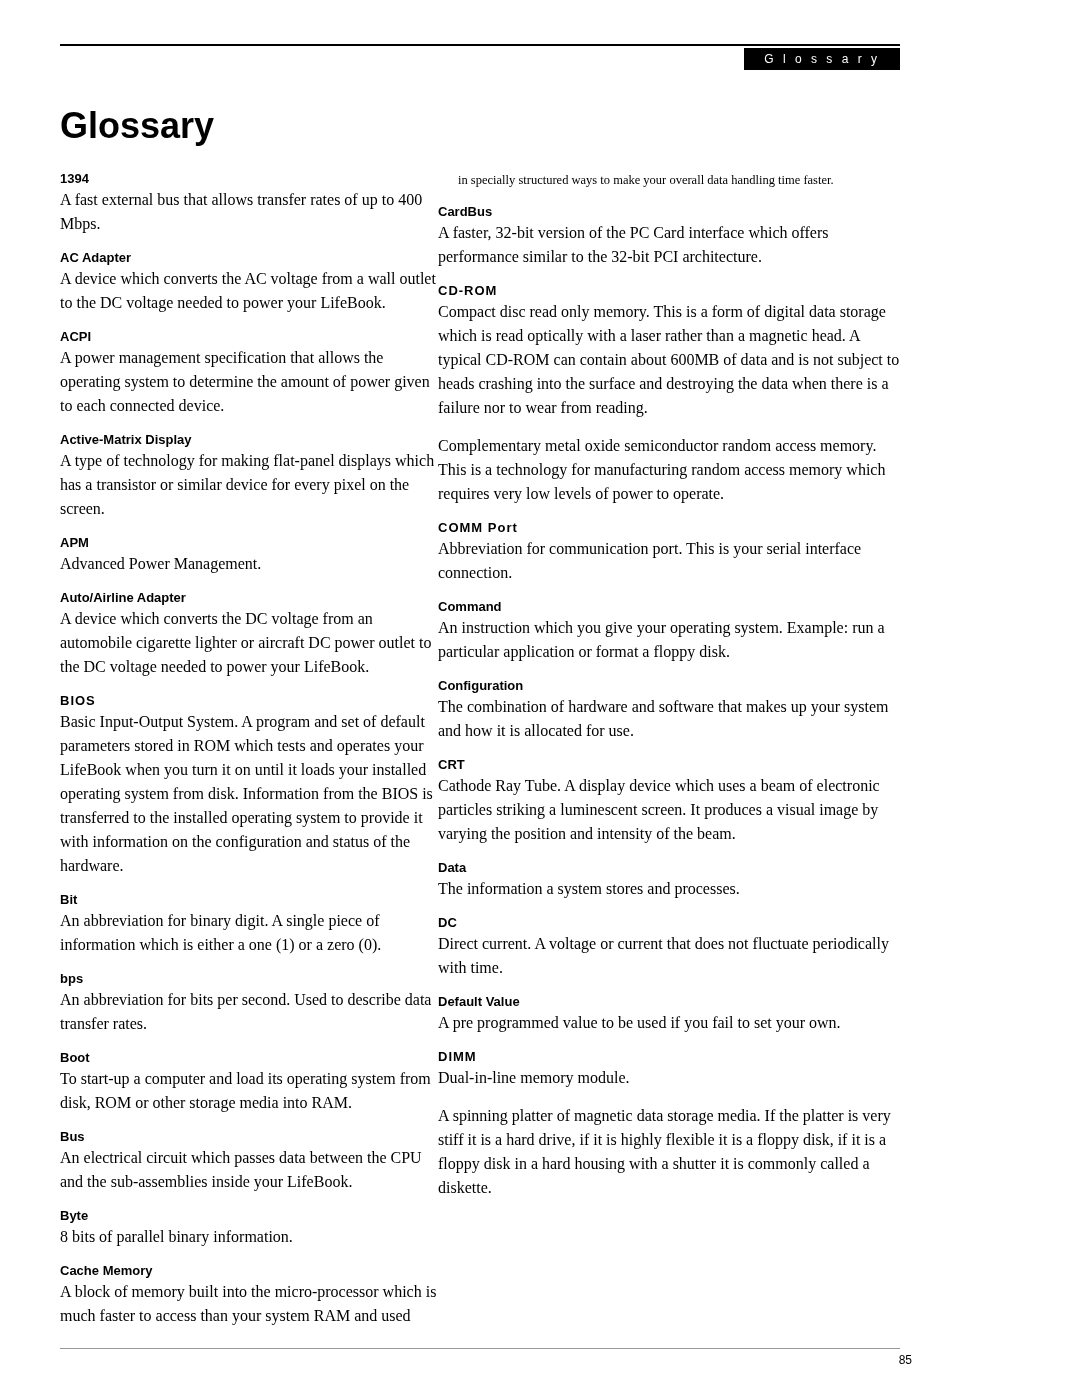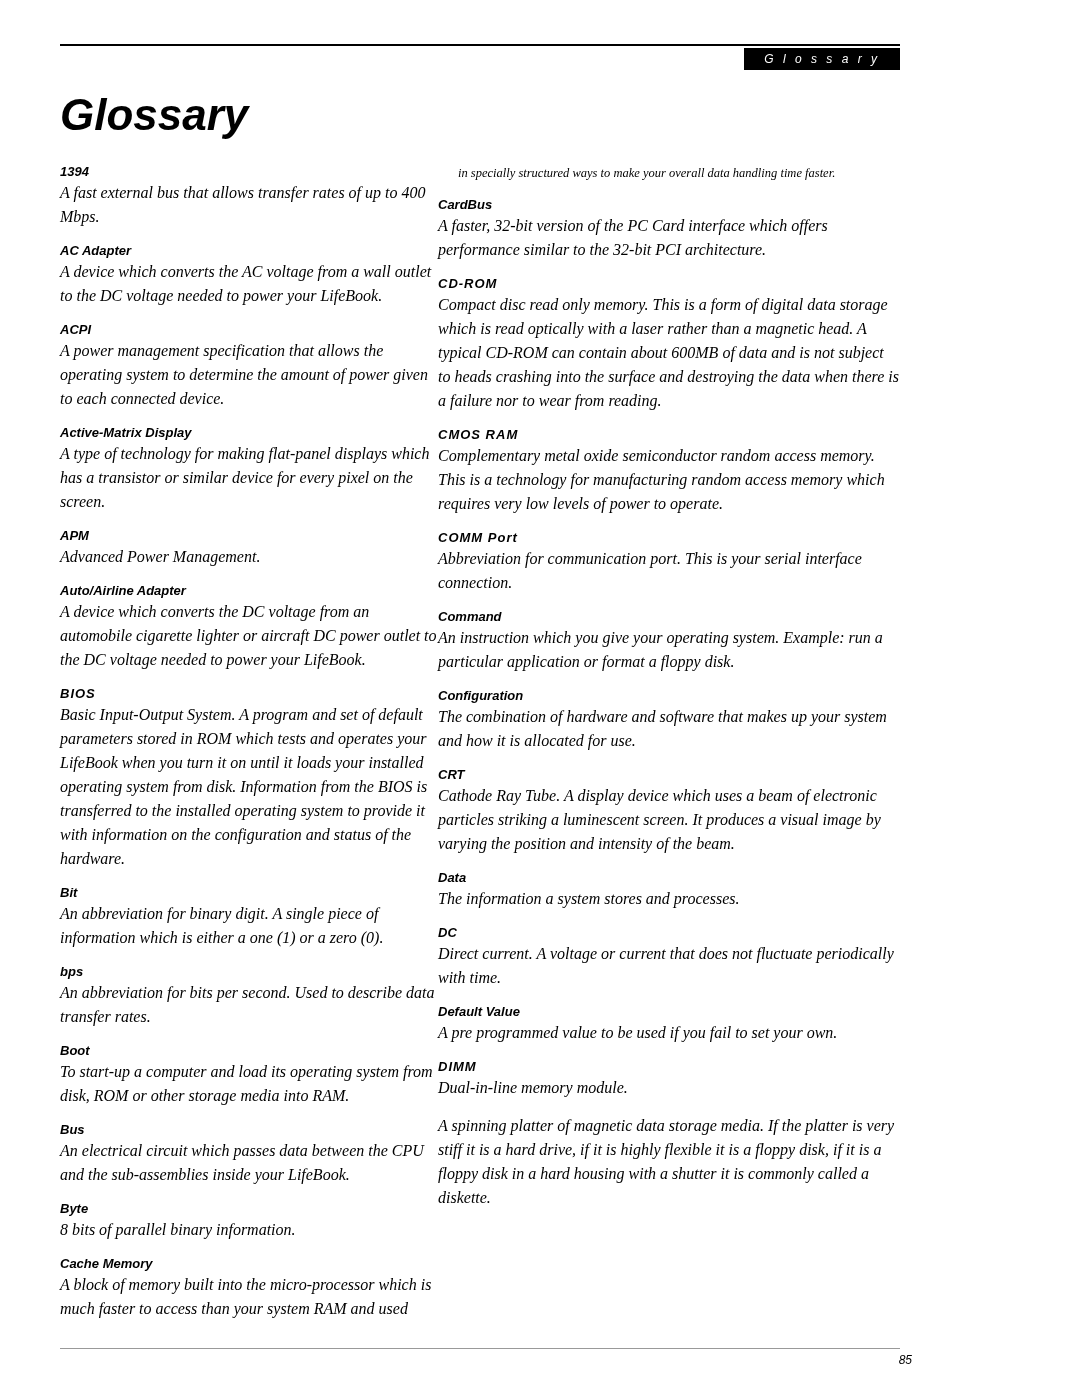--- a/index.html
+++ b/index.html
@@ -16,21 +16,20 @@
       width: 1080px;
       min-height: 1397px;
       position: relative;
     }
 
     .page {
       width: 960px;
       min-height: 1397px;
       position: relative;
       padding: 16px;
-      font-style: italic;
     }
 
     
     .header-bar {
       position: absolute;
       top: 48px;
       right: 60px;
       background: #000;
       color: #fff;
       padding: 4px 20px;
@@ -67,25 +66,25 @@
     .col-left {
       width: 45%;
     }
 
     .col-right {
       width: 55%;
     }
 
     
     .page-title {
-      font-size: 44px;
+      font-size: 36px;
       font-weight: bold;
       font-family: Arial, sans-serif;
       margin-bottom: 24px;
-      margin-top: 10px;
+      margin-top: 25px;
     }
 
     
     .entry {
       margin-bottom: 14px;
     }
 
     .entry-term {
       font-weight: bold;
       font-size: 13px;
@@ -210,21 +209,20 @@
         <div id="right-col">
             <div class="entry">
               <span class="entry-term">CardBus</span>
               <p class="entry-def">A faster, 32-bit version of the PC Card interface which offers performance similar to the 32-bit PCI architecture.</p>
             </div>
             <div class="entry">
               <span class="entry-term spaced">CD-ROM</span>
               <p class="entry-def">Compact disc read only memory. This is a form of digital data storage which is read optically with a laser rather than a magnetic head. A typical CD-ROM can contain about 600MB of data and is not subject to heads crashing into the surface and destroying the data when there is a failure nor to wear from reading.</p>
             </div>
             <div class="entry">
-              <span class="entry-term spaced">CMOS RAM</span>
               <p class="entry-def">Complementary metal oxide semiconductor random access memory. This is a technology for manufacturing random access memory which requires very low levels of power to operate.</p>
             </div>
             <div class="entry">
               <span class="entry-term spaced">COMM Port</span>
               <p class="entry-def">Abbreviation for communication port. This is your serial interface connection.</p>
             </div>
             <div class="entry">
               <span class="entry-term">Command</span>
               <p class="entry-def">An instruction which you give your operating system. Example: run a particular application or format a floppy disk.</p>
             </div>

